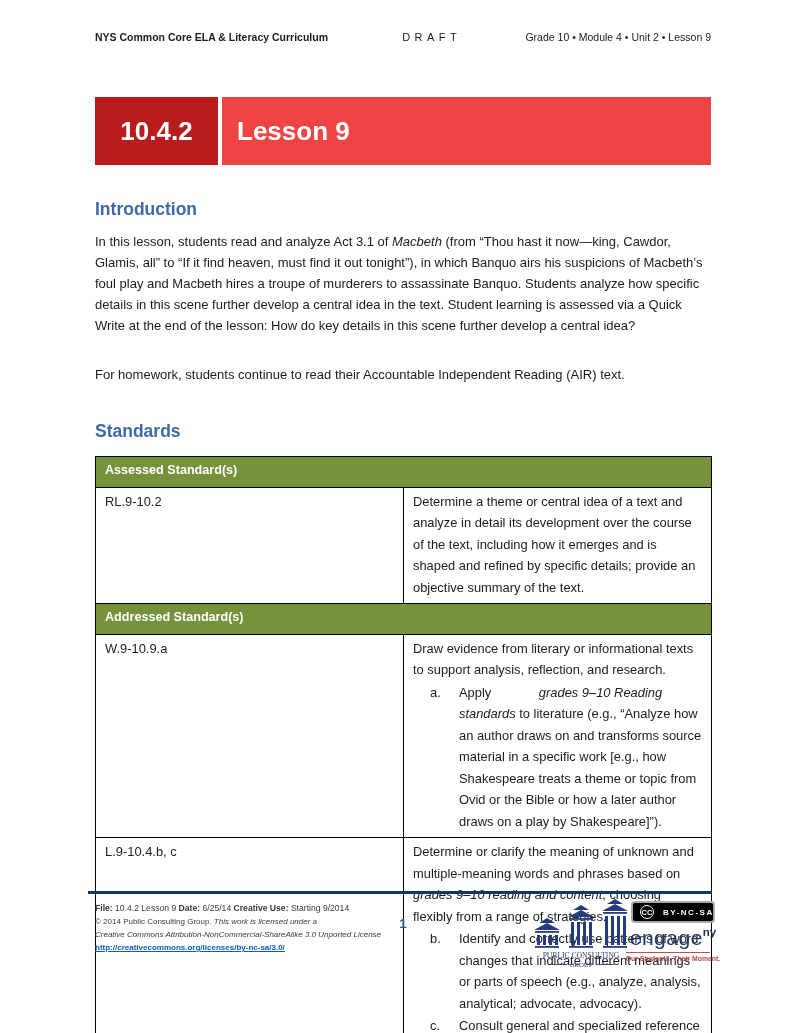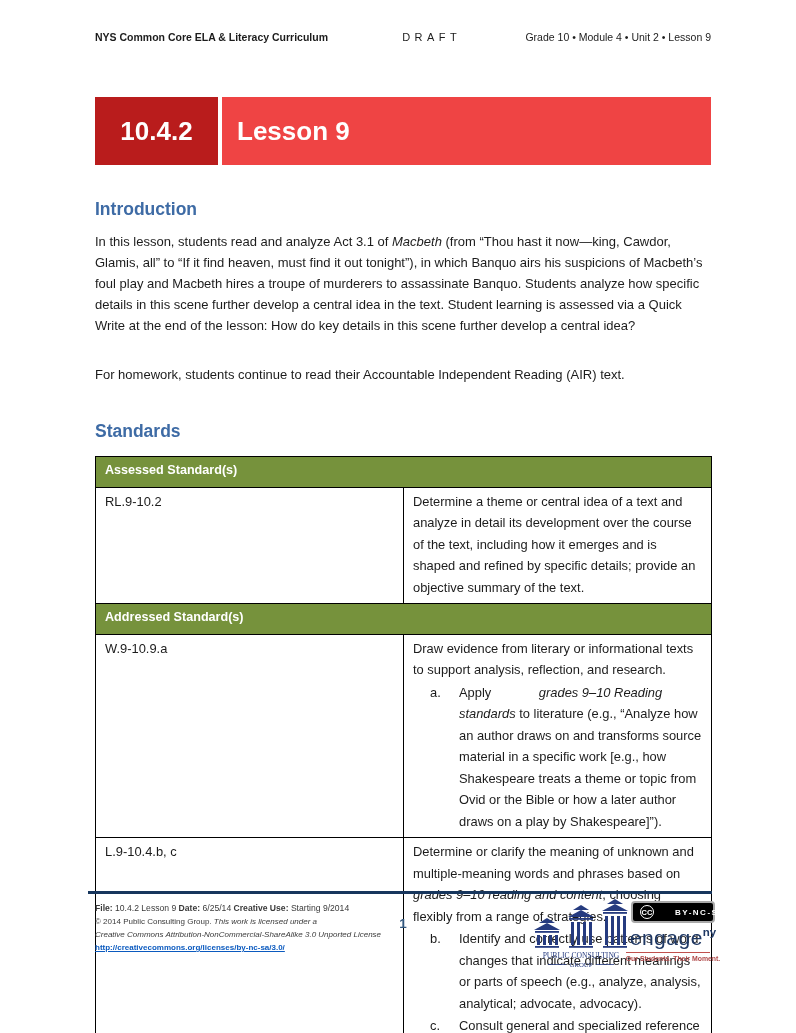--- a/index.html
+++ b/index.html
@@ -47,21 +47,21 @@
   .footer-rule{top:891px;left:88px;width:624px;height:2.5px;background:#17365D;}
   .footer-left{top:902px;left:95px;width:292px;font-size:8px;line-height:13px;color:#3a3a3a;}
   .footer-left .f1{font-size:8.6px;}
   a.cc-link{color:#0B5ABF;font-weight:bold;text-decoration:underline;font-size:8px;}
   .page-num{top:916px;left:95px;width:616px;text-align:center;font-weight:bold;font-size:13.5px;color:#31567D;}
 
   
   .pcg-logo{top:899px;left:534px;}
   .footer-right{top:901px;left:630px;width:86px;display:flex;flex-direction:column;align-items:center;}
   .cc-badge{background:#000;border:2px solid #a9a9a9;border-radius:4px;display:flex;align-items:center;
-    gap:21px;padding:2px 7px;height:14px;width:66px;}
+    gap:9px;padding:2px 7px;height:14px;width:66px;}
   .cc-circle{width:12px;height:12px;border:1.5px solid #fff;border-radius:50%;color:#fff;
     font-size:7.5px;font-weight:bold;display:flex;align-items:center;justify-content:center;flex:none;}
   .cc-text{color:#fff;font-size:8px;font-weight:bold;letter-spacing:1.5px;white-space:nowrap;}
   .engage{margin-top:3px;text-align:center;}
   .engage-word{font-size:21px;color:#1F3864;letter-spacing:0.5px;}
   .engage-sup{font-size:11.5px;font-weight:bold;color:#1F3864;vertical-align:9px;}
   .engage-rule{height:1px;background:#C0504D;margin:2px 0 2px 0;width:84px;}
   .engage-tagline{font-size:6.9px;font-weight:bold;color:#B04A4A;white-space:nowrap;}
 </style>
 </head>

